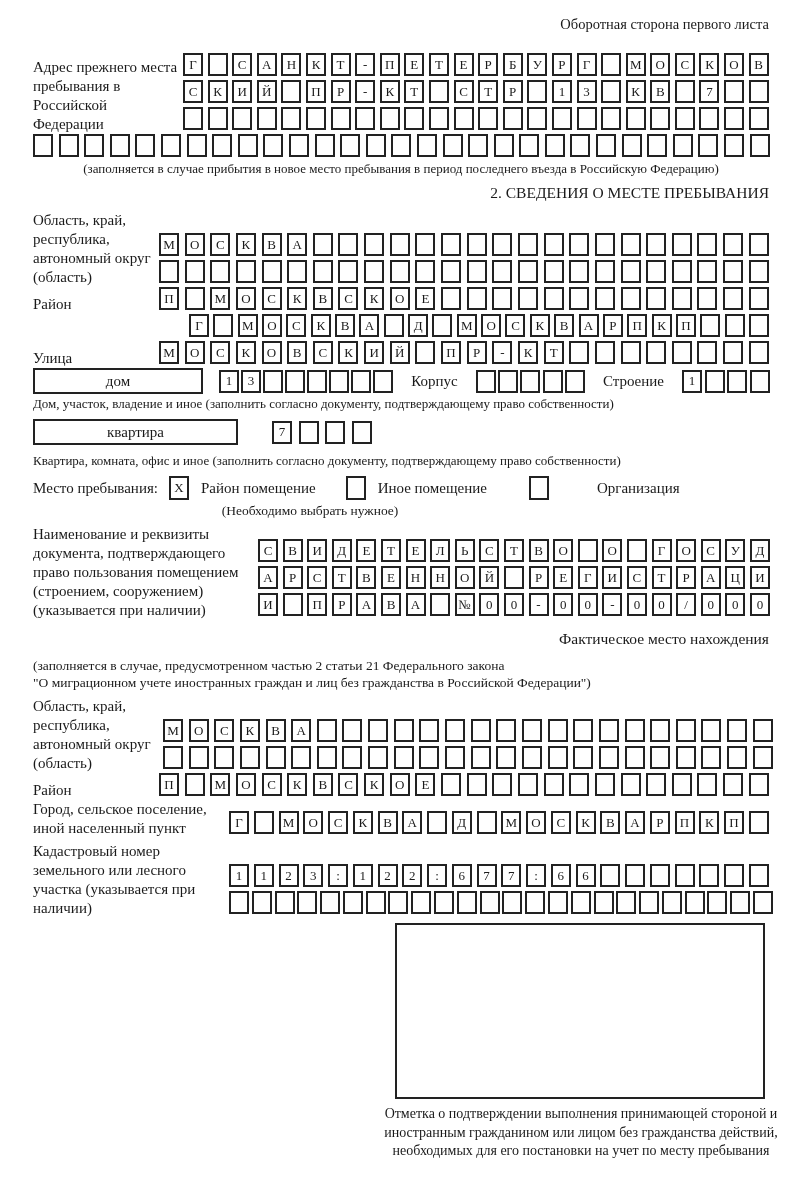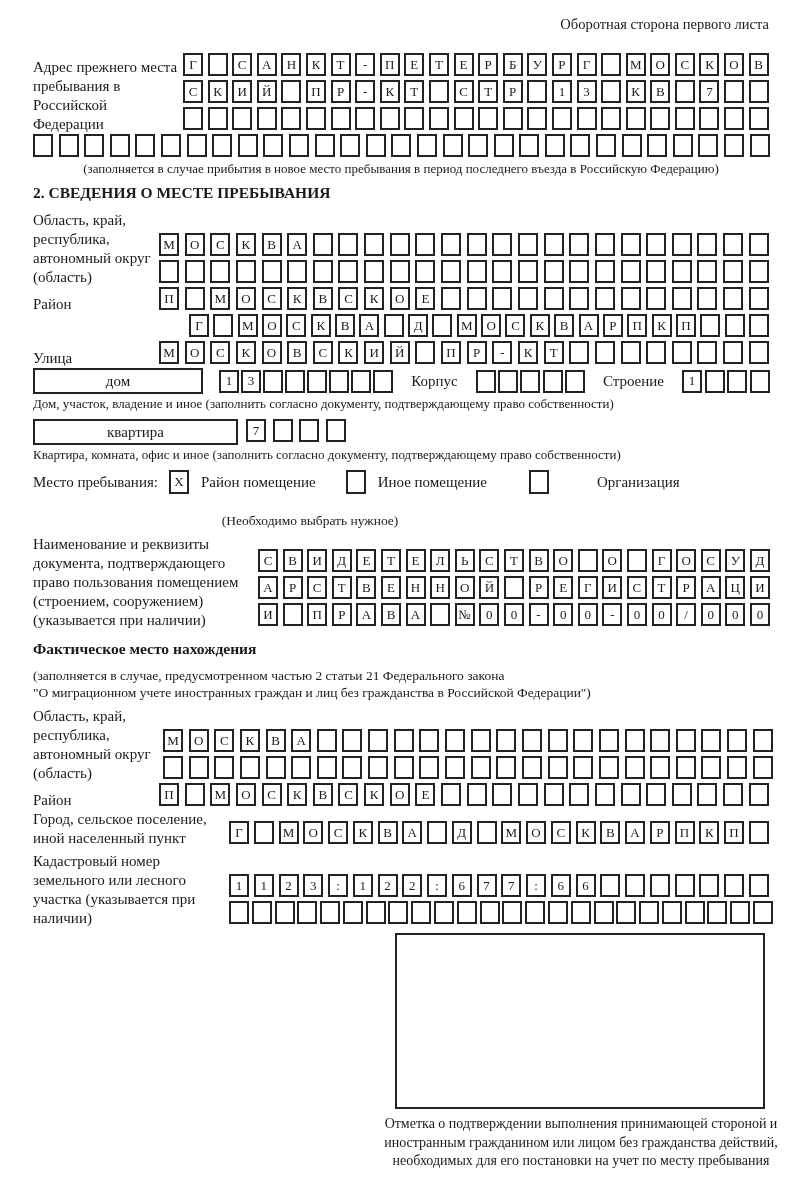--- a/index.html
+++ b/index.html
@@ -11,30 +11,30 @@
   .flabel{font-size:15px;line-height:19px;flex:none;}
   .boxcol{margin-left:auto;flex:none;}
   .boxrow{display:flex;justify-content:space-between;margin-bottom:4px;}
   .cbox{flex:none;width:20px;height:23px;border:2px solid #222;box-sizing:border-box;
         display:flex;align-items:center;justify-content:center;font-size:13px;background:#fff;}
   .w586{width:586px}.w737{width:737px}.w610{width:610px}.w580{width:580px}
   .w512{width:512px}.w540{width:540px}.w544{width:544px}
   .w198{width:198px}.w124{width:124px}.w100{width:100px}
   .small{font-size:13px;line-height:16px;}
   .center{text-align:center;}
-  .sec-title{font-weight:bold;font-size:15.5px;text-align:left;margin:7px 0 9px;}
+  .sec-title{font-weight:normal;font-size:15.5px;text-align:right;margin:7px 0 9px;}
   .widebox{border:2px solid #222;height:26px;box-sizing:border-box;flex:none;
            display:flex;align-items:center;justify-content:center;font-size:15px;}
   .domrow{width:737px;display:flex;align-items:center;justify-content:space-between;margin-bottom:2px;gap:16px;}
   .inlbl{font-size:15px;flex:none;padding:0 2px;}
   .caption{font-size:13px;line-height:16px;margin:2px 0 7px;}
-  .kvrow{display:flex;margin-bottom:2px;}
+  .kvrow{display:flex;align-items:center;margin-bottom:8px;gap:26px;}
   .mesto{display:flex;align-items:center;font-size:15px;}
   .mesto .cbox{height:24px;}
-  .mnote{font-size:13.5px;width:210px;margin-left:172px;text-align:center;margin-top:19px;margin-bottom:6px;}
+  .mnote{font-size:13.5px;width:210px;margin-left:172px;text-align:center;margin-top:3px;margin-bottom:6px;}
   .fnote{font-size:13.5px;line-height:17px;text-align:left;}
   .stamp-box{width:370px;height:176px;border:2px solid #222;box-sizing:border-box;
              margin-left:362px;margin-top:5px;}
   .stamp-caption{width:416px;margin-left:340px;text-align:center;font-size:14px;line-height:18.5px;margin-top:6px;}
   .mt4{margin-top:4px}
 </style>
 </head>
 <body>
 
 <div class="page">

